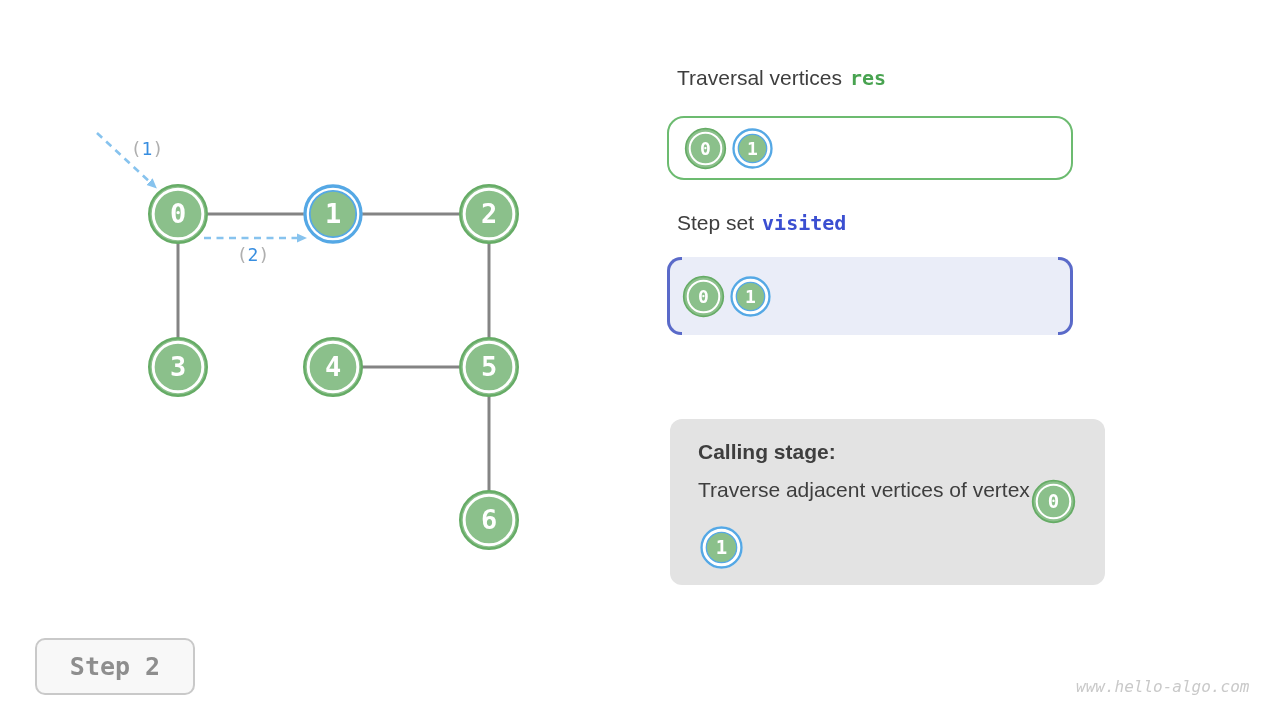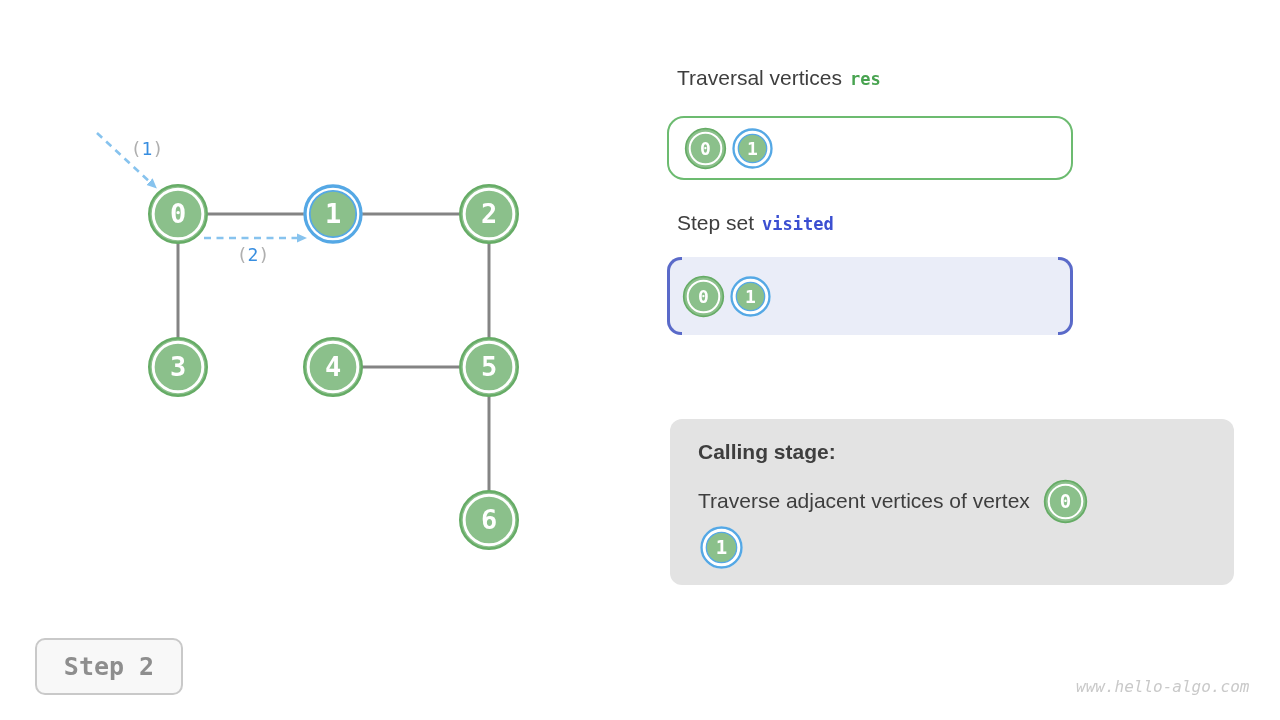--- a/index.html
+++ b/index.html
@@ -13,21 +13,21 @@
   
   #graph { left:0; top:0; }
 
   
   .ptitle {
     position:absolute; font-size:21px; color:var(--text-dark);
     white-space:nowrap;
   }
   .ptitle .code {
     font-family:"DejaVu Sans Mono", monospace; font-weight:bold;
-    font-size:17px; margin-left:8px;
+    font-size:20px; margin-left:8px;
   }
   .code-green { color:var(--res-code-green); }
   .code-blue  { color:var(--visited-code-blue); }
 
   
   .res-box {
     position:absolute; left:667px; top:116px; width:402px; height:60px;
     border:2px solid var(--res-border-green); border-radius:17px;
     background:#ffffff;
   }
@@ -46,36 +46,36 @@
 
   
   .badges {
     position:absolute; left:14px; top:0; bottom:0;
     display:flex; align-items:center; gap:2px;
   }
   .badges svg, .crow svg { display:block; flex:none; }
 
   
   .calling-box {
-    position:absolute; left:670px; top:419px; width:564px; height:166px;
+    position:absolute; left:670px; top:419px; width:435px; height:166px;
     background:var(--calling-bg); border-radius:12px;
     box-sizing:border-box; padding:21px 18px 0 28px;
   }
   .ctitle {
     font-size:21px; font-weight:bold; color:var(--text-dark);
     margin-bottom:14px;
   }
   .crow {
-    display:flex; align-items:center; height:46px; gap:12px;
+    display:flex; height:46px; 
     font-size:21px; color:var(--text-dark); white-space:nowrap;
   }
 
   
   .step {
-    position:absolute; left:35px; top:638px; width:148px; height:57px;
+    position:absolute; left:35px; top:638px; width:160px; height:57px;
     box-sizing:border-box;
     border:2px solid #c9c9c9; border-radius:10px; background:#f8f8f8;
     display:flex; align-items:center; justify-content:center;
     font-family:"DejaVu Sans Mono", monospace; font-weight:bold;
     font-size:25px; color:var(--step-gray);
   }
 
   
   .watermark {
     position:absolute; left:1076px; top:677px;

